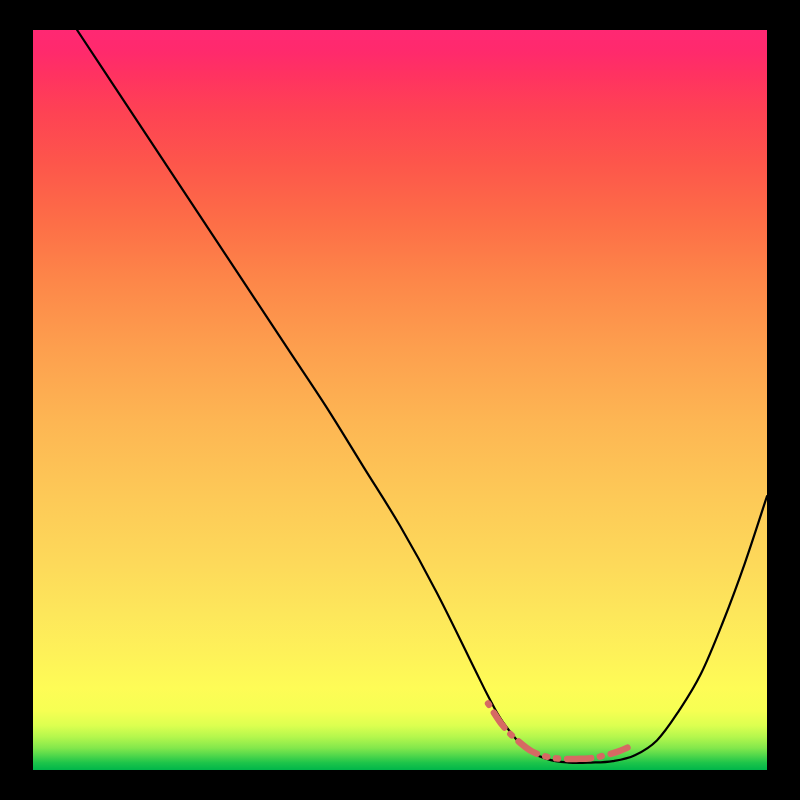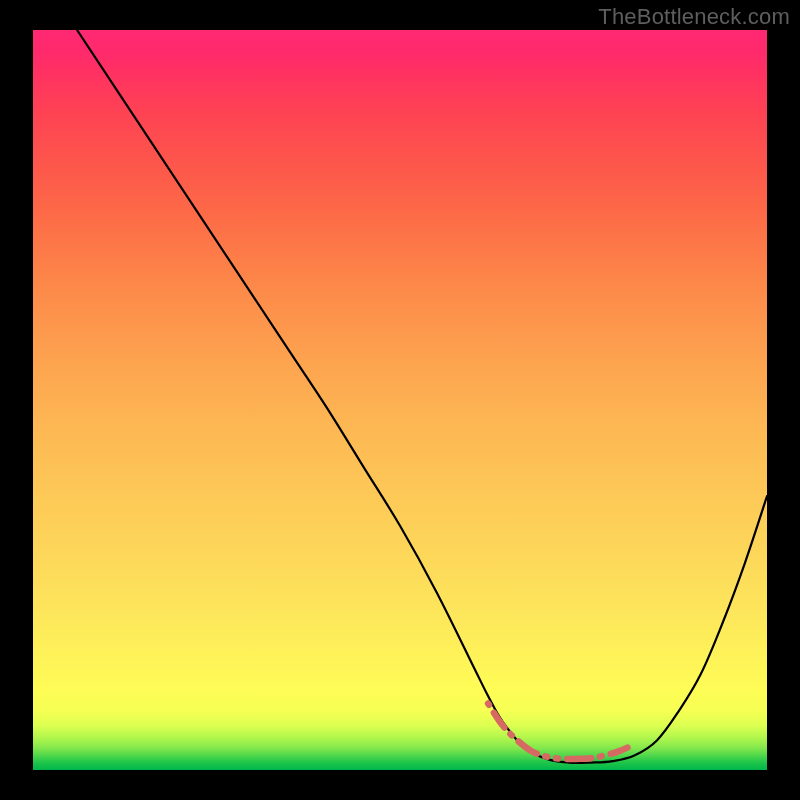--- a/index.html
+++ b/index.html
@@ -74,21 +74,20 @@
     top: 0;
     width: 100%;
     height: 100%;
   }
 </style>
 </head>
 <body>
 
 <div class="frame">
 
-  <div class="watermark">TheBottleneck.com</div>
 
   <div class="plot-area">
     <div class="gradient-bg"></div>
     <svg class="overlay" viewBox="0 0 734 740" preserveAspectRatio="none">
       <path id="curve-path" fill="none" stroke="#000" stroke-width="2.2" stroke-linecap="round" stroke-linejoin="round" d="M 44.04 0.00 C 49.32 7.99, 61.51 26.42, 73.40 44.40 C 85.29 62.38, 96.89 79.92, 110.10 99.90 C 123.31 119.88, 133.59 135.42, 146.80 155.40 C 160.01 175.38, 170.29 190.92, 183.50 210.90 C 196.71 230.88, 206.99 246.42, 220.20 266.40 C 233.41 286.38, 243.69 301.92, 256.90 321.90 C 270.11 341.88, 280.39 356.75, 293.60 377.40 C 306.81 398.05, 317.09 415.29, 330.30 436.60 C 343.51 457.91, 353.79 473.16, 367.00 495.80 C 380.21 518.44, 390.49 537.09, 403.70 562.40 C 416.91 587.71, 431.15 617.75, 440.40 636.40 C 449.65 655.05, 449.80 656.01, 455.08 666.00 C 460.36 675.99, 463.15 682.58, 469.76 691.90 C 476.37 701.22, 483.85 711.14, 491.78 717.80 C 499.71 724.46, 505.87 726.24, 513.80 728.90 C 521.73 731.56, 527.89 731.93, 535.82 732.60 C 543.75 733.27, 549.91 732.87, 557.84 732.60 C 565.77 732.33, 571.93 732.45, 579.86 731.12 C 587.79 729.79, 593.95 728.93, 601.88 725.20 C 609.81 721.47, 615.97 718.39, 623.90 710.40 C 631.83 702.41, 637.99 692.79, 645.92 680.80 C 653.85 668.81, 660.01 659.78, 667.94 643.80 C 675.87 627.82, 682.03 611.98, 689.96 592.00 C 697.89 572.02, 704.05 555.44, 711.98 532.80 C 719.91 510.16, 730.04 478.19, 734.00 466.20"></path>
       <path id="band-path" fill="none" stroke="#d66a63" stroke-width="6.5" stroke-linecap="round" stroke-dasharray="2 9 18 9 2 9 22 9 2 9 2 9 24 9" d="M 455.08 673.40 C 457.72 677.40, 464.48 688.94, 469.76 695.60 C 475.04 702.26, 479.16 705.74, 484.44 710.40 C 489.72 715.06, 493.84 718.57, 499.12 721.50 C 504.40 724.43, 508.52 725.35, 513.80 726.68 C 519.08 728.01, 523.20 728.50, 528.48 728.90 C 533.76 729.30, 537.88 729.03, 543.16 728.90 C 548.44 728.77, 552.56 728.83, 557.84 728.16 C 563.12 727.49, 567.24 726.53, 572.52 725.20 C 577.80 723.87, 581.92 722.76, 587.20 720.76 C 592.48 718.76, 599.24 715.30, 601.88 714.10"></path>
     </svg>
   </div>
 
 </div>

